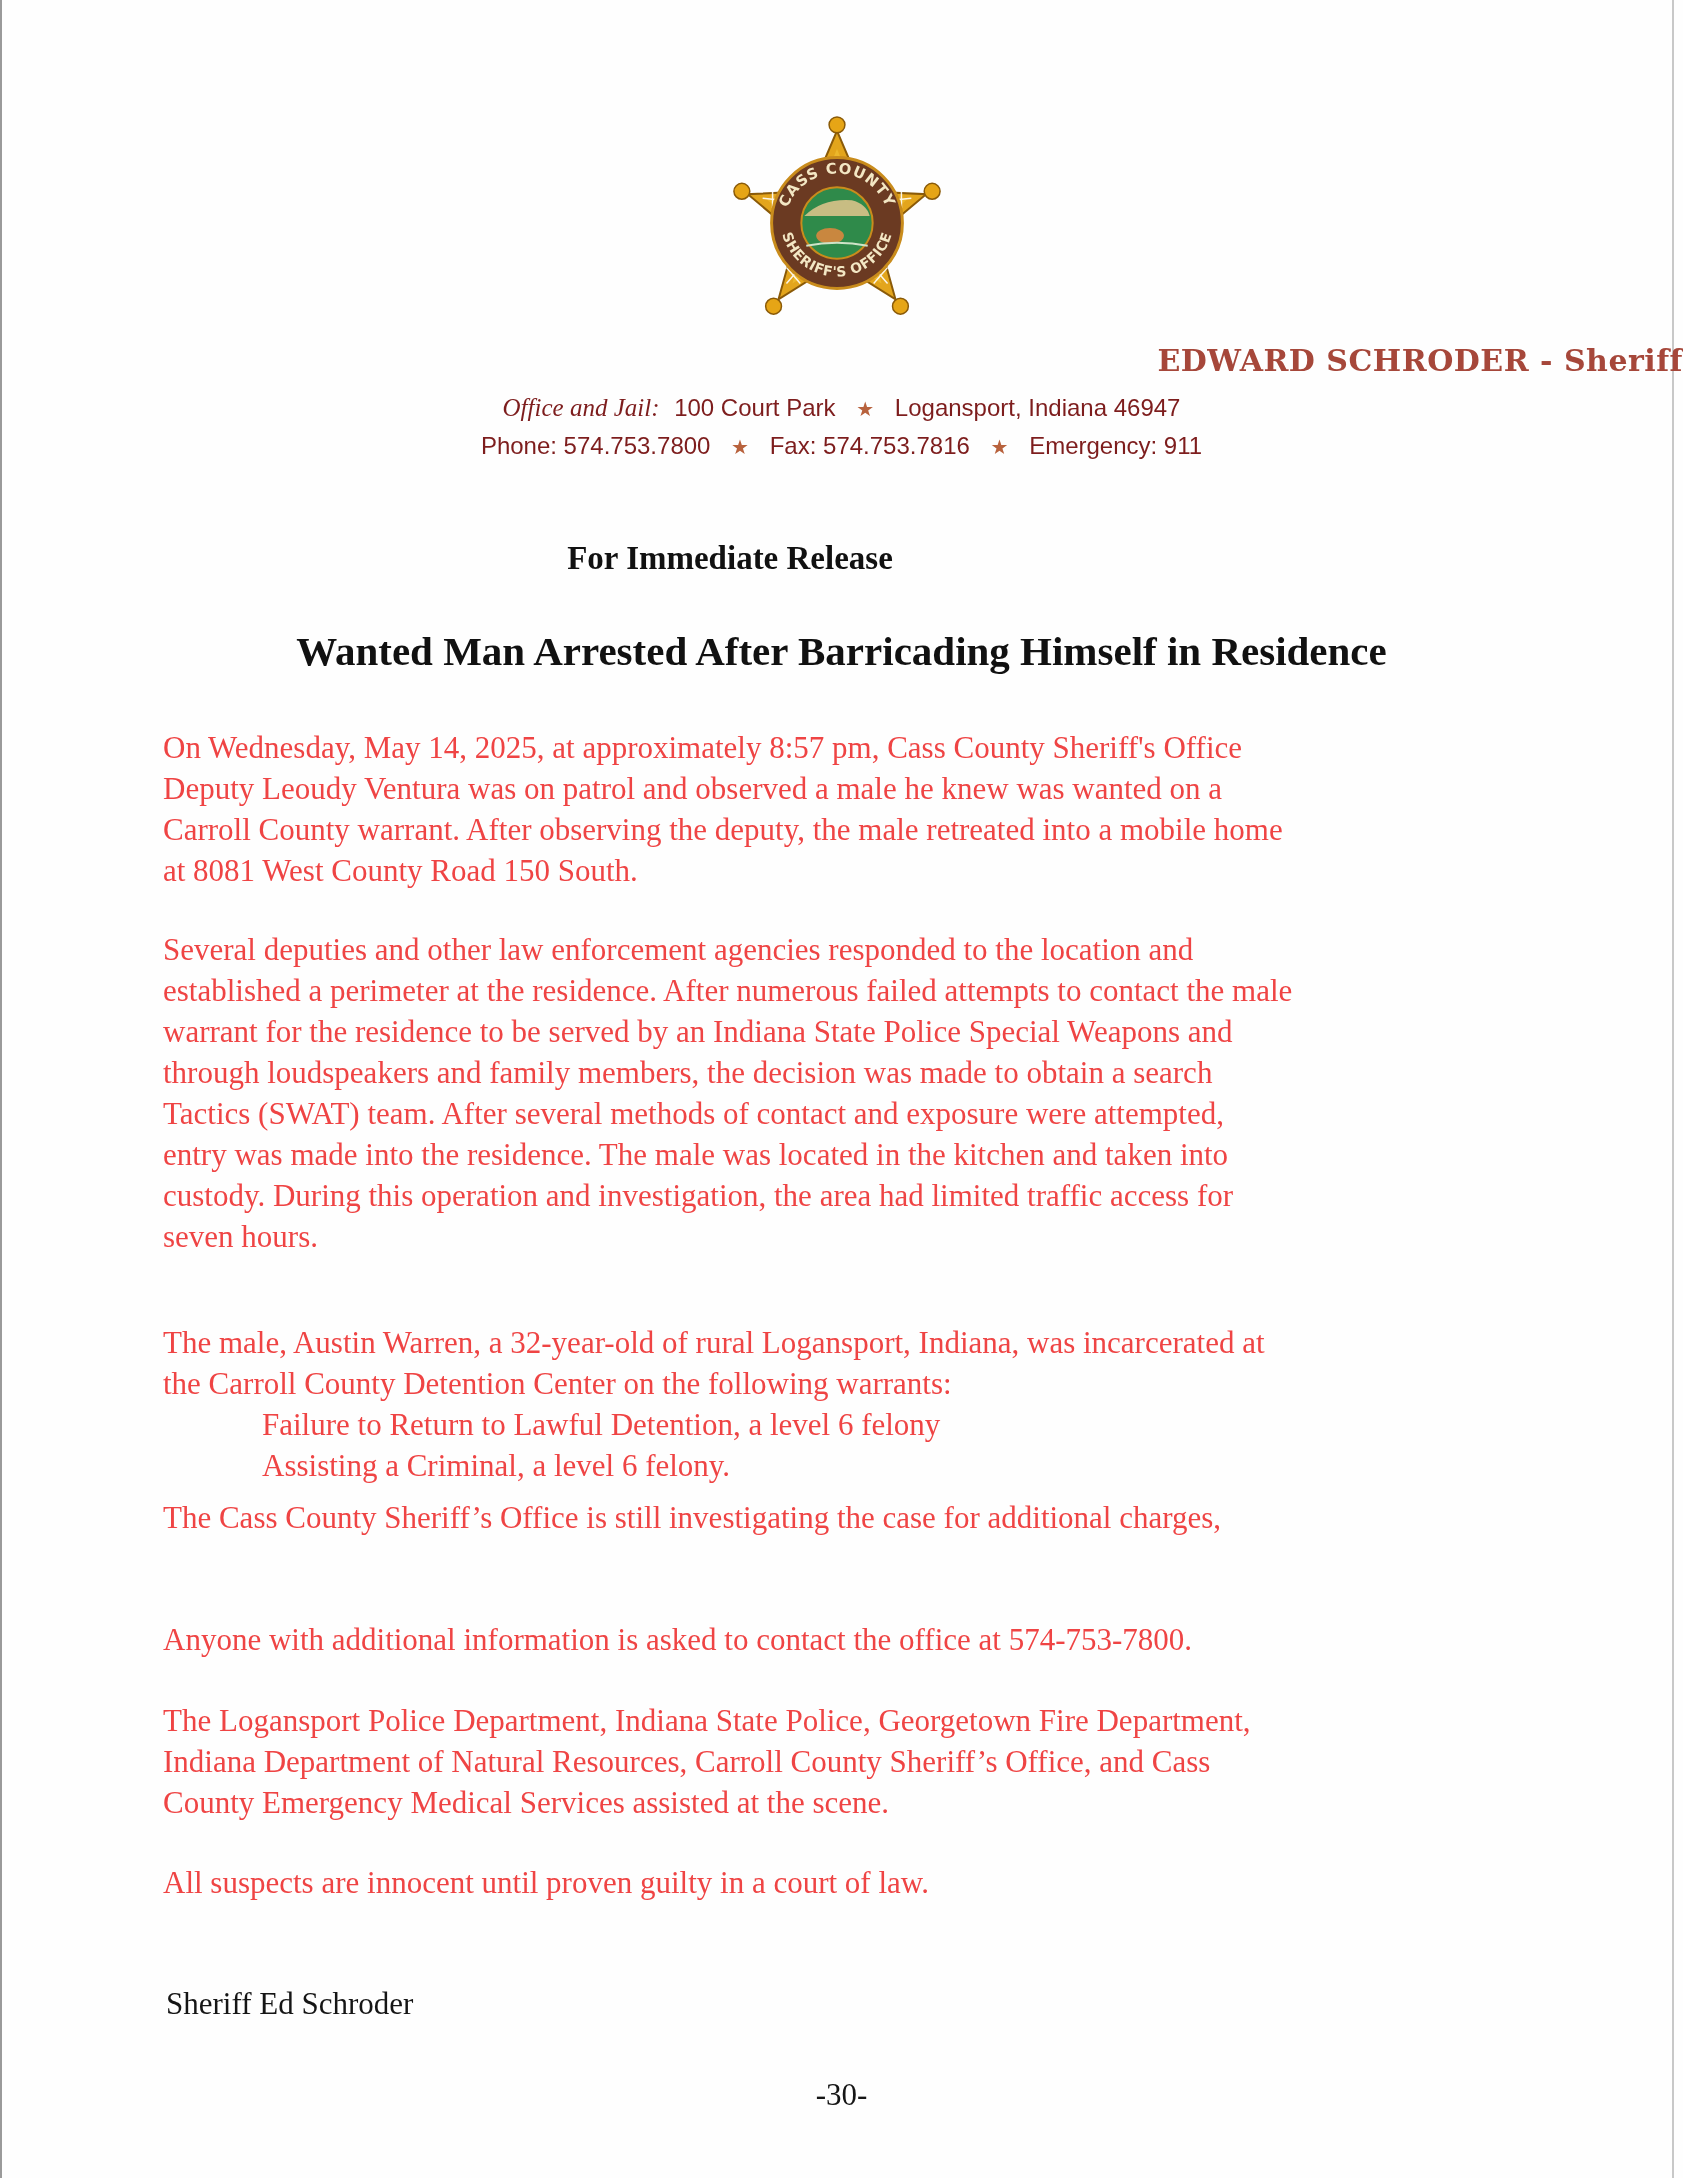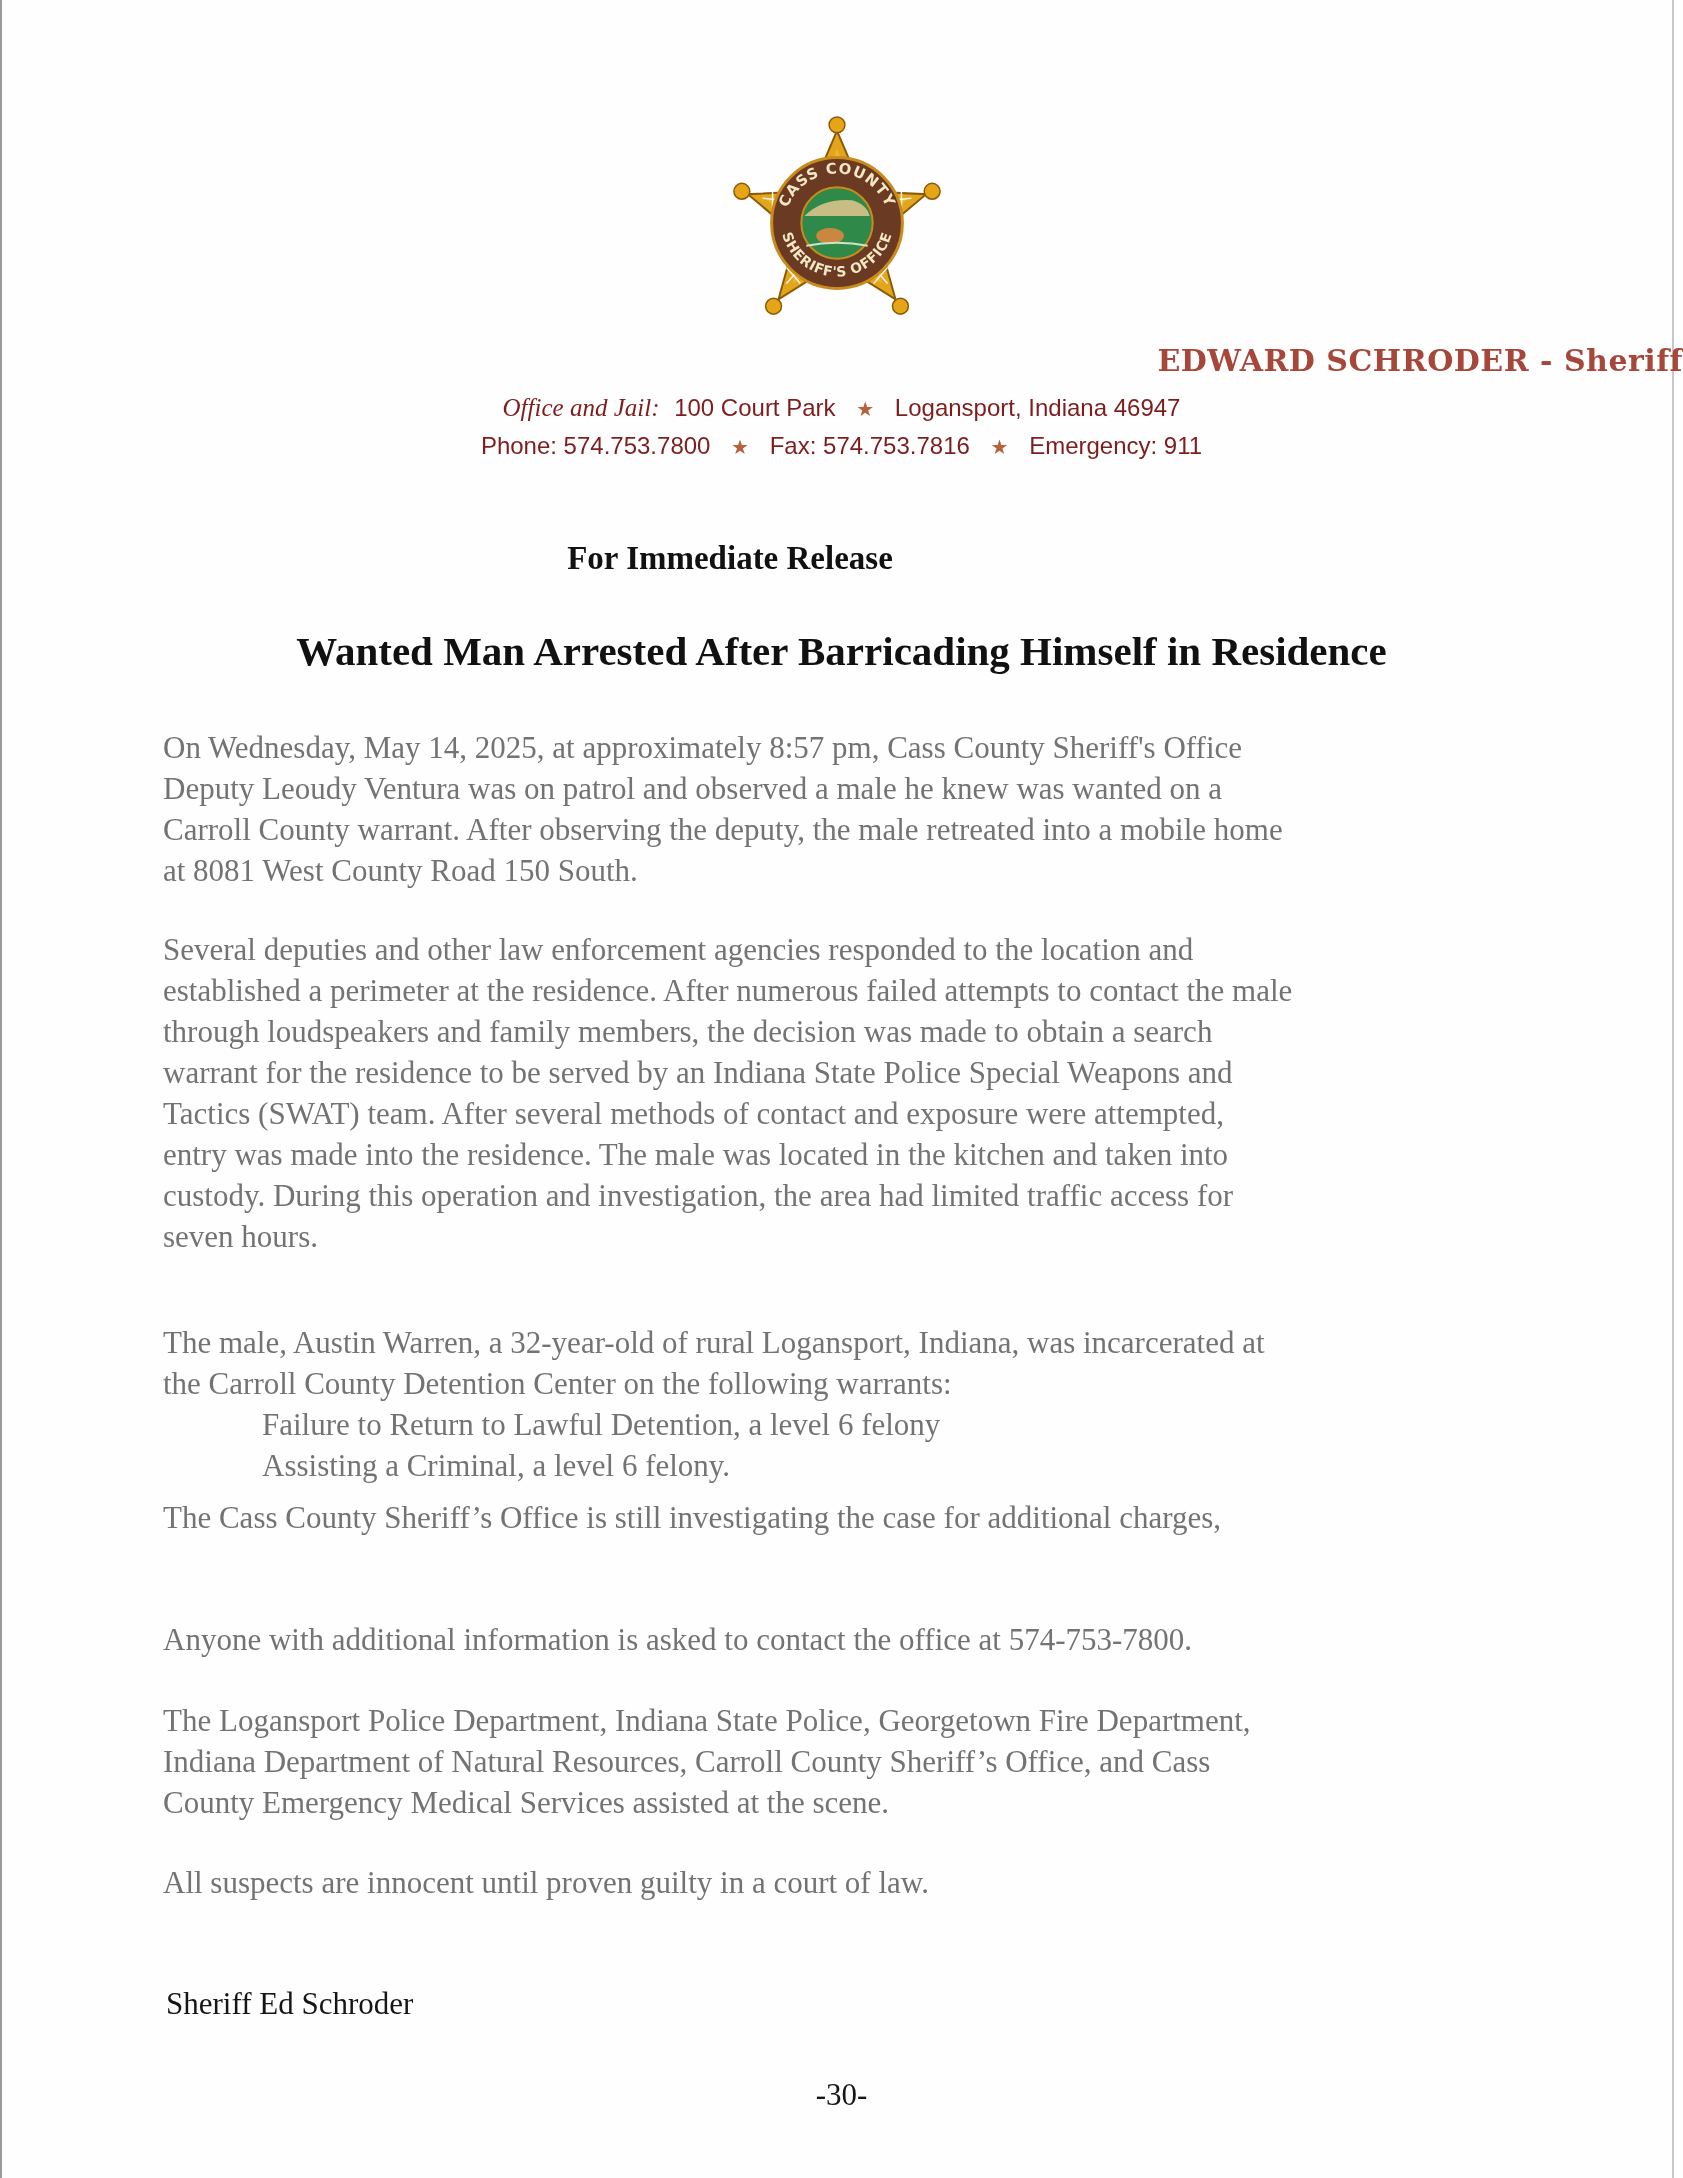--- a/index.html
+++ b/index.html
@@ -10,21 +10,21 @@
   .badge { position:absolute; left:723px; top:109px; width:228px; height:223px; }
   .hdr { position:absolute; left:0; width:1683px; text-align:center; white-space:nowrap; }
   .hdr-name { top:343px; font-family:"DejaVu Serif", serif; font-weight:bold; font-size:30px; color:#a6473a; letter-spacing:0.5px;text-align:right; }
   .hdr-line { font-family:"Liberation Sans", sans-serif; font-size:24px; color:#7d1d1d; }
   .hdr-addr { top:394px; }
   .hdr-phone { top:432px; }
   .hdr-italic { font-family:"Liberation Serif", serif; font-style:italic; font-size:25px; }
   .star { color:#b8623d; font-size:20px; padding:0 14px; }
   .release { position:absolute; top:540px; left:0; width:1460px; text-align:center; font-family:"Liberation Serif", serif; font-weight:bold; font-size:33px; color:#111; }
   .title { position:absolute; top:627px; left:0; width:1683px; text-align:center; font-family:"Liberation Serif", serif; font-weight:bold; font-size:41px; color:#111; white-space:nowrap; }
-  .p { position:absolute; left:163px; width:1327px; font-family:"Liberation Serif", serif; font-size:31px; line-height:41px; color:#737373; margin:0; }
+  .p { position:absolute; left:163px; width:1327px; font-family:"Liberation Serif", serif; font-size:31px; line-height:41px; color:#ef4444; margin:0; }
   .p .ln { display:block; white-space:nowrap; }
   .p .ind { padding-left:99px; }
   .sig { position:absolute; left:166px; top:1983px; font-family:"Liberation Serif", serif; font-size:31px; line-height:41px; color:#151515; }
   .end { position:absolute; left:0; width:1683px; top:2074px; text-align:center; font-family:"Liberation Serif", serif; font-size:31px; line-height:41px; color:#151515; }
 </style>
 </head>
 <body>
 
 <div class="page">
   <div class="edge-left"></div>
@@ -92,22 +92,22 @@
   <div class="p" style="top:727px;">
     <span class="ln">On Wednesday, May 14, 2025, at approximately 8:57 pm, Cass County Sheriff's Office</span>
     <span class="ln">Deputy Leoudy Ventura was on patrol and observed a male he knew was wanted on a</span>
     <span class="ln">Carroll County warrant. After observing the deputy, the male retreated into a mobile home</span>
     <span class="ln">at 8081 West County Road 150 South.</span>
   </div>
 
   <div class="p" style="top:929px;">
     <span class="ln">Several deputies and other law enforcement agencies responded to the location and</span>
     <span class="ln">established a perimeter at the residence. After numerous failed attempts to contact the male</span>
+    <span class="ln">warrant for the residence to be served by an Indiana State Police Special Weapons and</span>
     <span class="ln">through loudspeakers and family members, the decision was made to obtain a search</span>
-    <span class="ln">warrant for the residence to be served by an Indiana State Police Special Weapons and</span>
     <span class="ln">Tactics (SWAT) team.  After several methods of contact and exposure were attempted,</span>
     <span class="ln">entry was made into the residence.  The male was located in the kitchen and taken into</span>
     <span class="ln">custody.  During this operation and investigation, the area had limited traffic access for</span>
     <span class="ln">seven hours.</span>
   </div>
 
   <div class="p" style="top:1294px;margin-top:28px;">
     <span class="ln">The male, Austin Warren, a 32-year-old of rural Logansport, Indiana, was incarcerated at</span>
     <span class="ln">the Carroll County Detention Center on the following warrants:</span>
     <span class="ln ind">Failure to Return to Lawful Detention, a level 6 felony</span>

